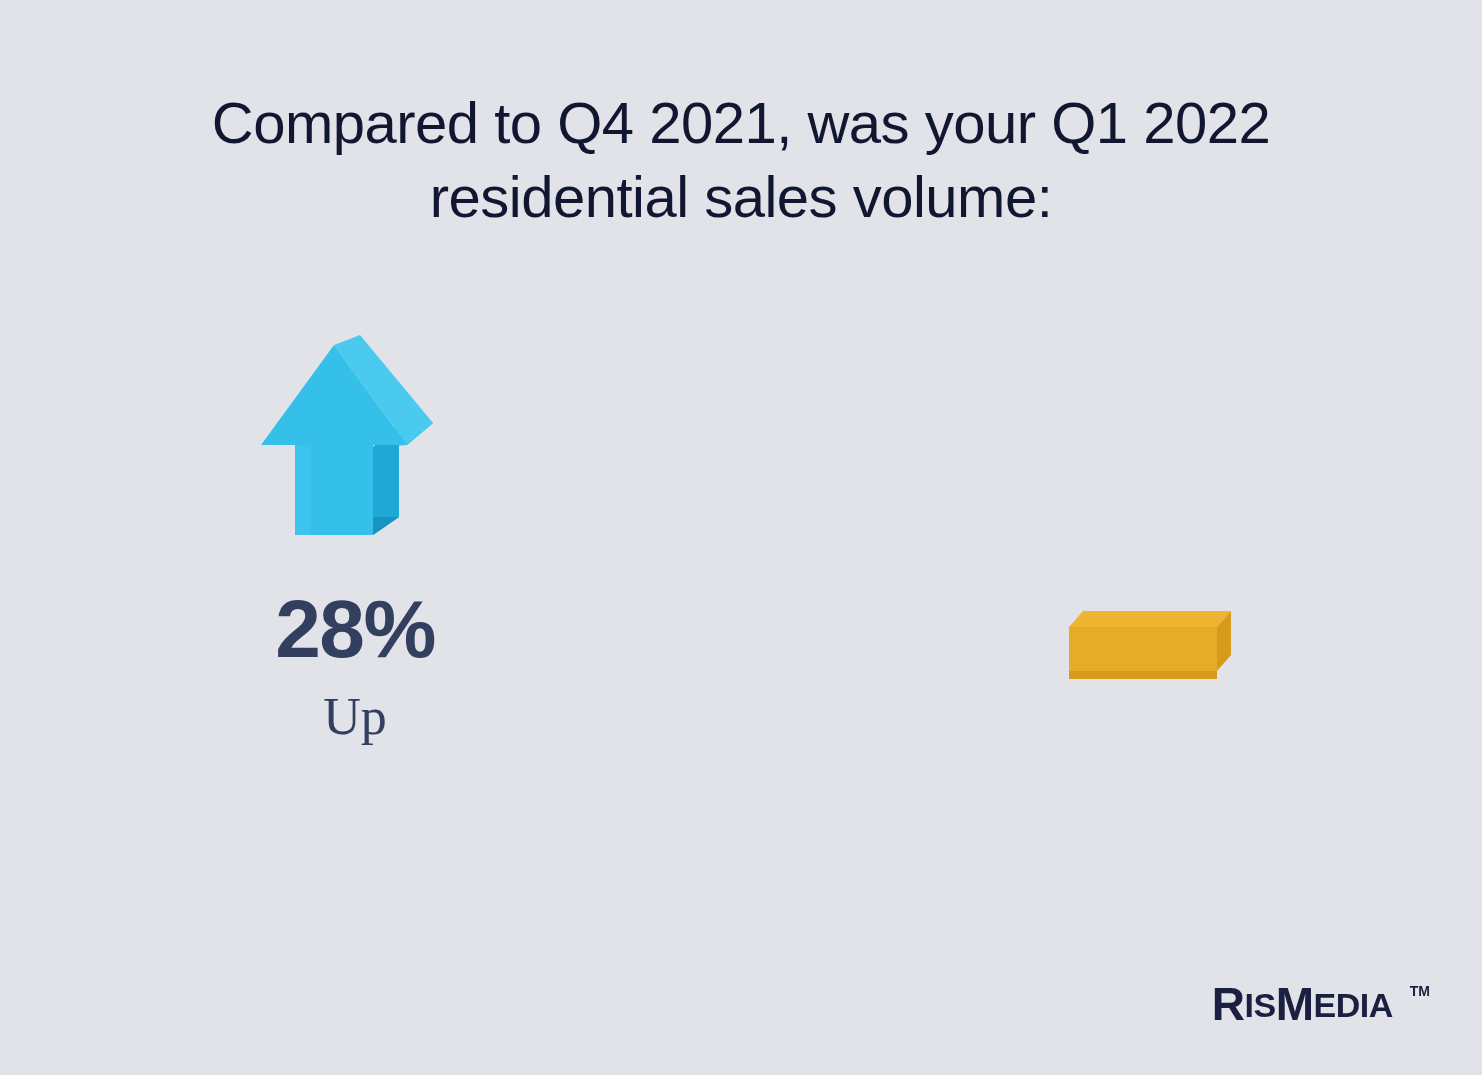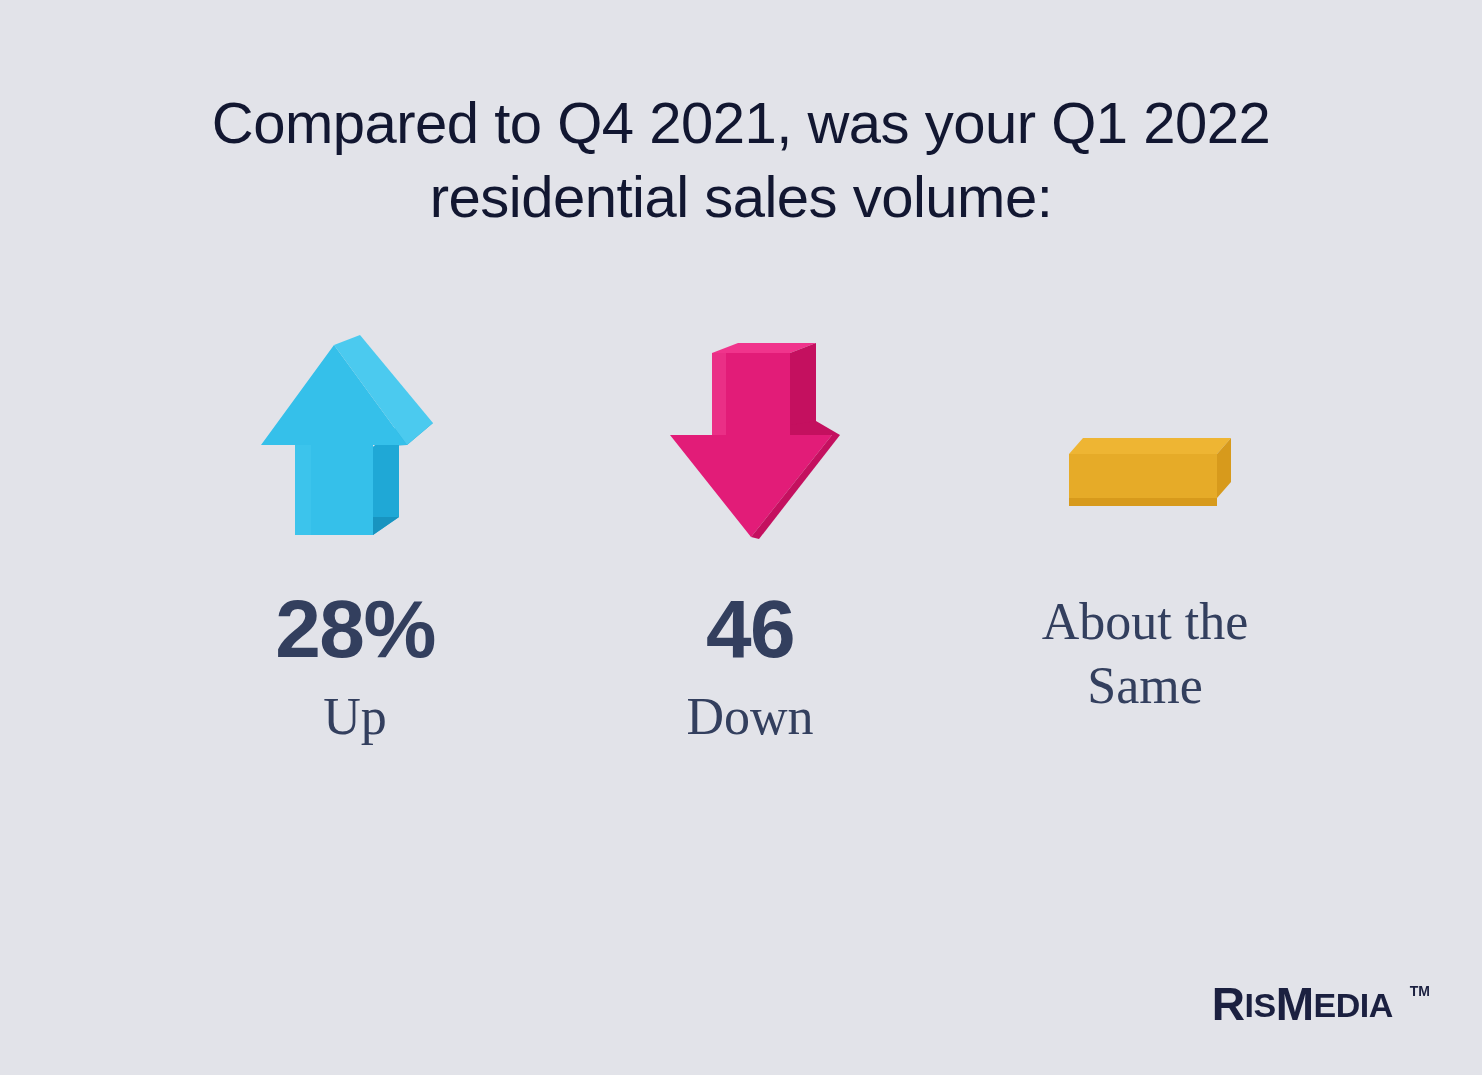--- a/index.html
+++ b/index.html
@@ -34,21 +34,21 @@
   }
 
   
   #stats-row {
     position: absolute;
     top: 330px;
     left: 175px;
     width: 1150px;
     display: flex;
     flex-direction: row;
-    align-items: center;
+    align-items: flex-end;
     justify-content: space-between;
   }
   .stat-col {
     width: 360px;
     display: flex;
     flex-direction: column;
     align-items: center;
   }
   .icon-slot {
     height: 215px;
@@ -136,55 +136,34 @@
 
         <polygon points="79,10 105,0 178,88 152,110" fill="#4bcaef"></polygon>
 
         <polygon points="40,110 56,110 56,200 40,200" fill="#3cc4ec"></polygon>
       </svg>
     </div>
     <div class="stat-value">28%</div>
     <div class="stat-label">Up</div>
   </div>
 
-  <div class="stat-col">
-    <div class="icon-slot">
-      <svg width="200" height="210" viewBox="0 0 200 210">
-
-        <polygon points="62,18 140,18 166,8 88,8" fill="#f0348c"></polygon>
-
-        <polygon points="140,18 166,8 166,100 140,110" fill="#c4105f"></polygon>
-
-        <polygon points="140,100 190,100 166,86 140,90" fill="#c4105f"></polygon>
-
-        <polygon points="62,18 140,18 140,100 182,100 101,202 20,100 62,100" fill="#e21c78"></polygon>
-
-        <polygon points="182,100 190,100 109,204 101,202" fill="#c4105f"></polygon>
-
-        <polygon points="62,18 76,18 76,100 62,100" fill="#ea2f86"></polygon>
-      </svg>
-    </div>
-    <div class="stat-value">46</div>
-    <div class="stat-label">Down</div>
-  </div>
 
   <div class="stat-col narrow-label">
     <div class="icon-slot">
       <svg width="200" height="210" viewBox="0 0 200 210">
 
         <polygon points="24,88 172,88 186,72 38,72" fill="#eeb533"></polygon>
 
         <polygon points="24,88 172,88 172,132 24,132" fill="#e6ab28"></polygon>
 
         <polygon points="172,88 186,72 186,116 172,132" fill="#d79a1c"></polygon>
 
         <polygon points="24,132 172,132 172,140 24,140" fill="#d79a1c"></polygon>
       </svg>
     </div>
-    <div class="stat-label">About the Same</div>
   </div>
 
 </div>
 
 <div id="logo">
   <span class="lg">R</span>
   <span class="sm">IS</span>
   <span class="lg">M</span>
   <span class="sm">EDIA</span>
   <span class="tm">TM</span>

